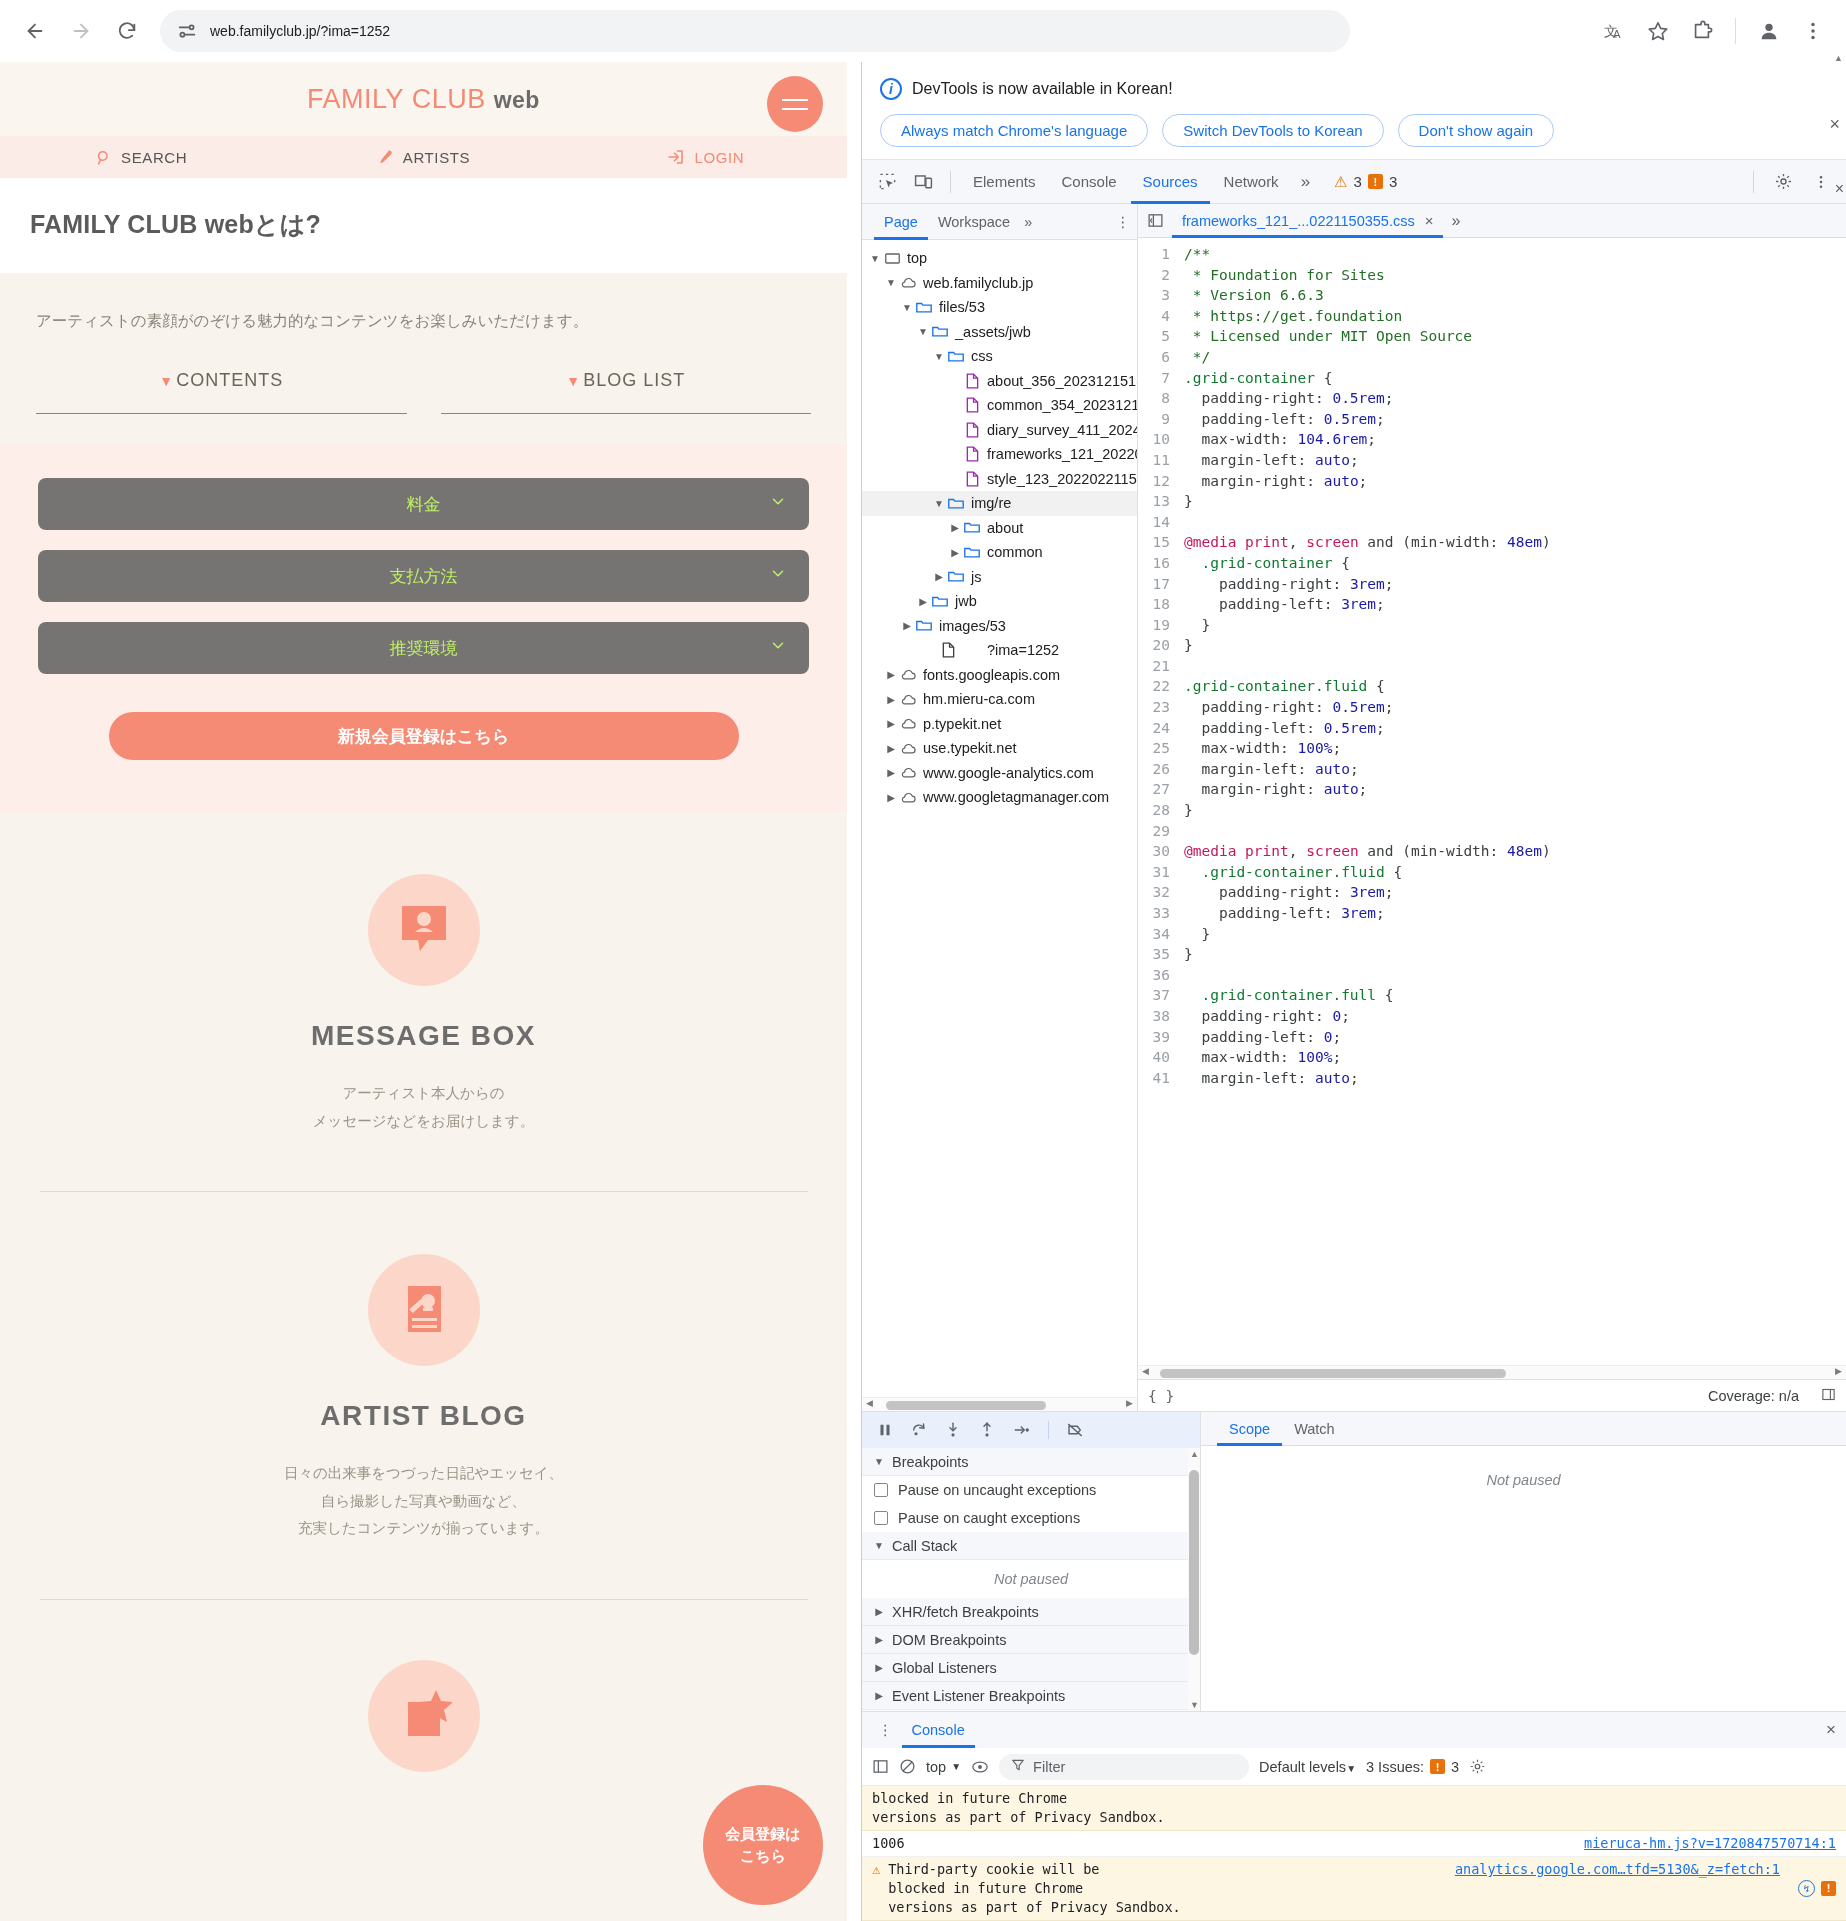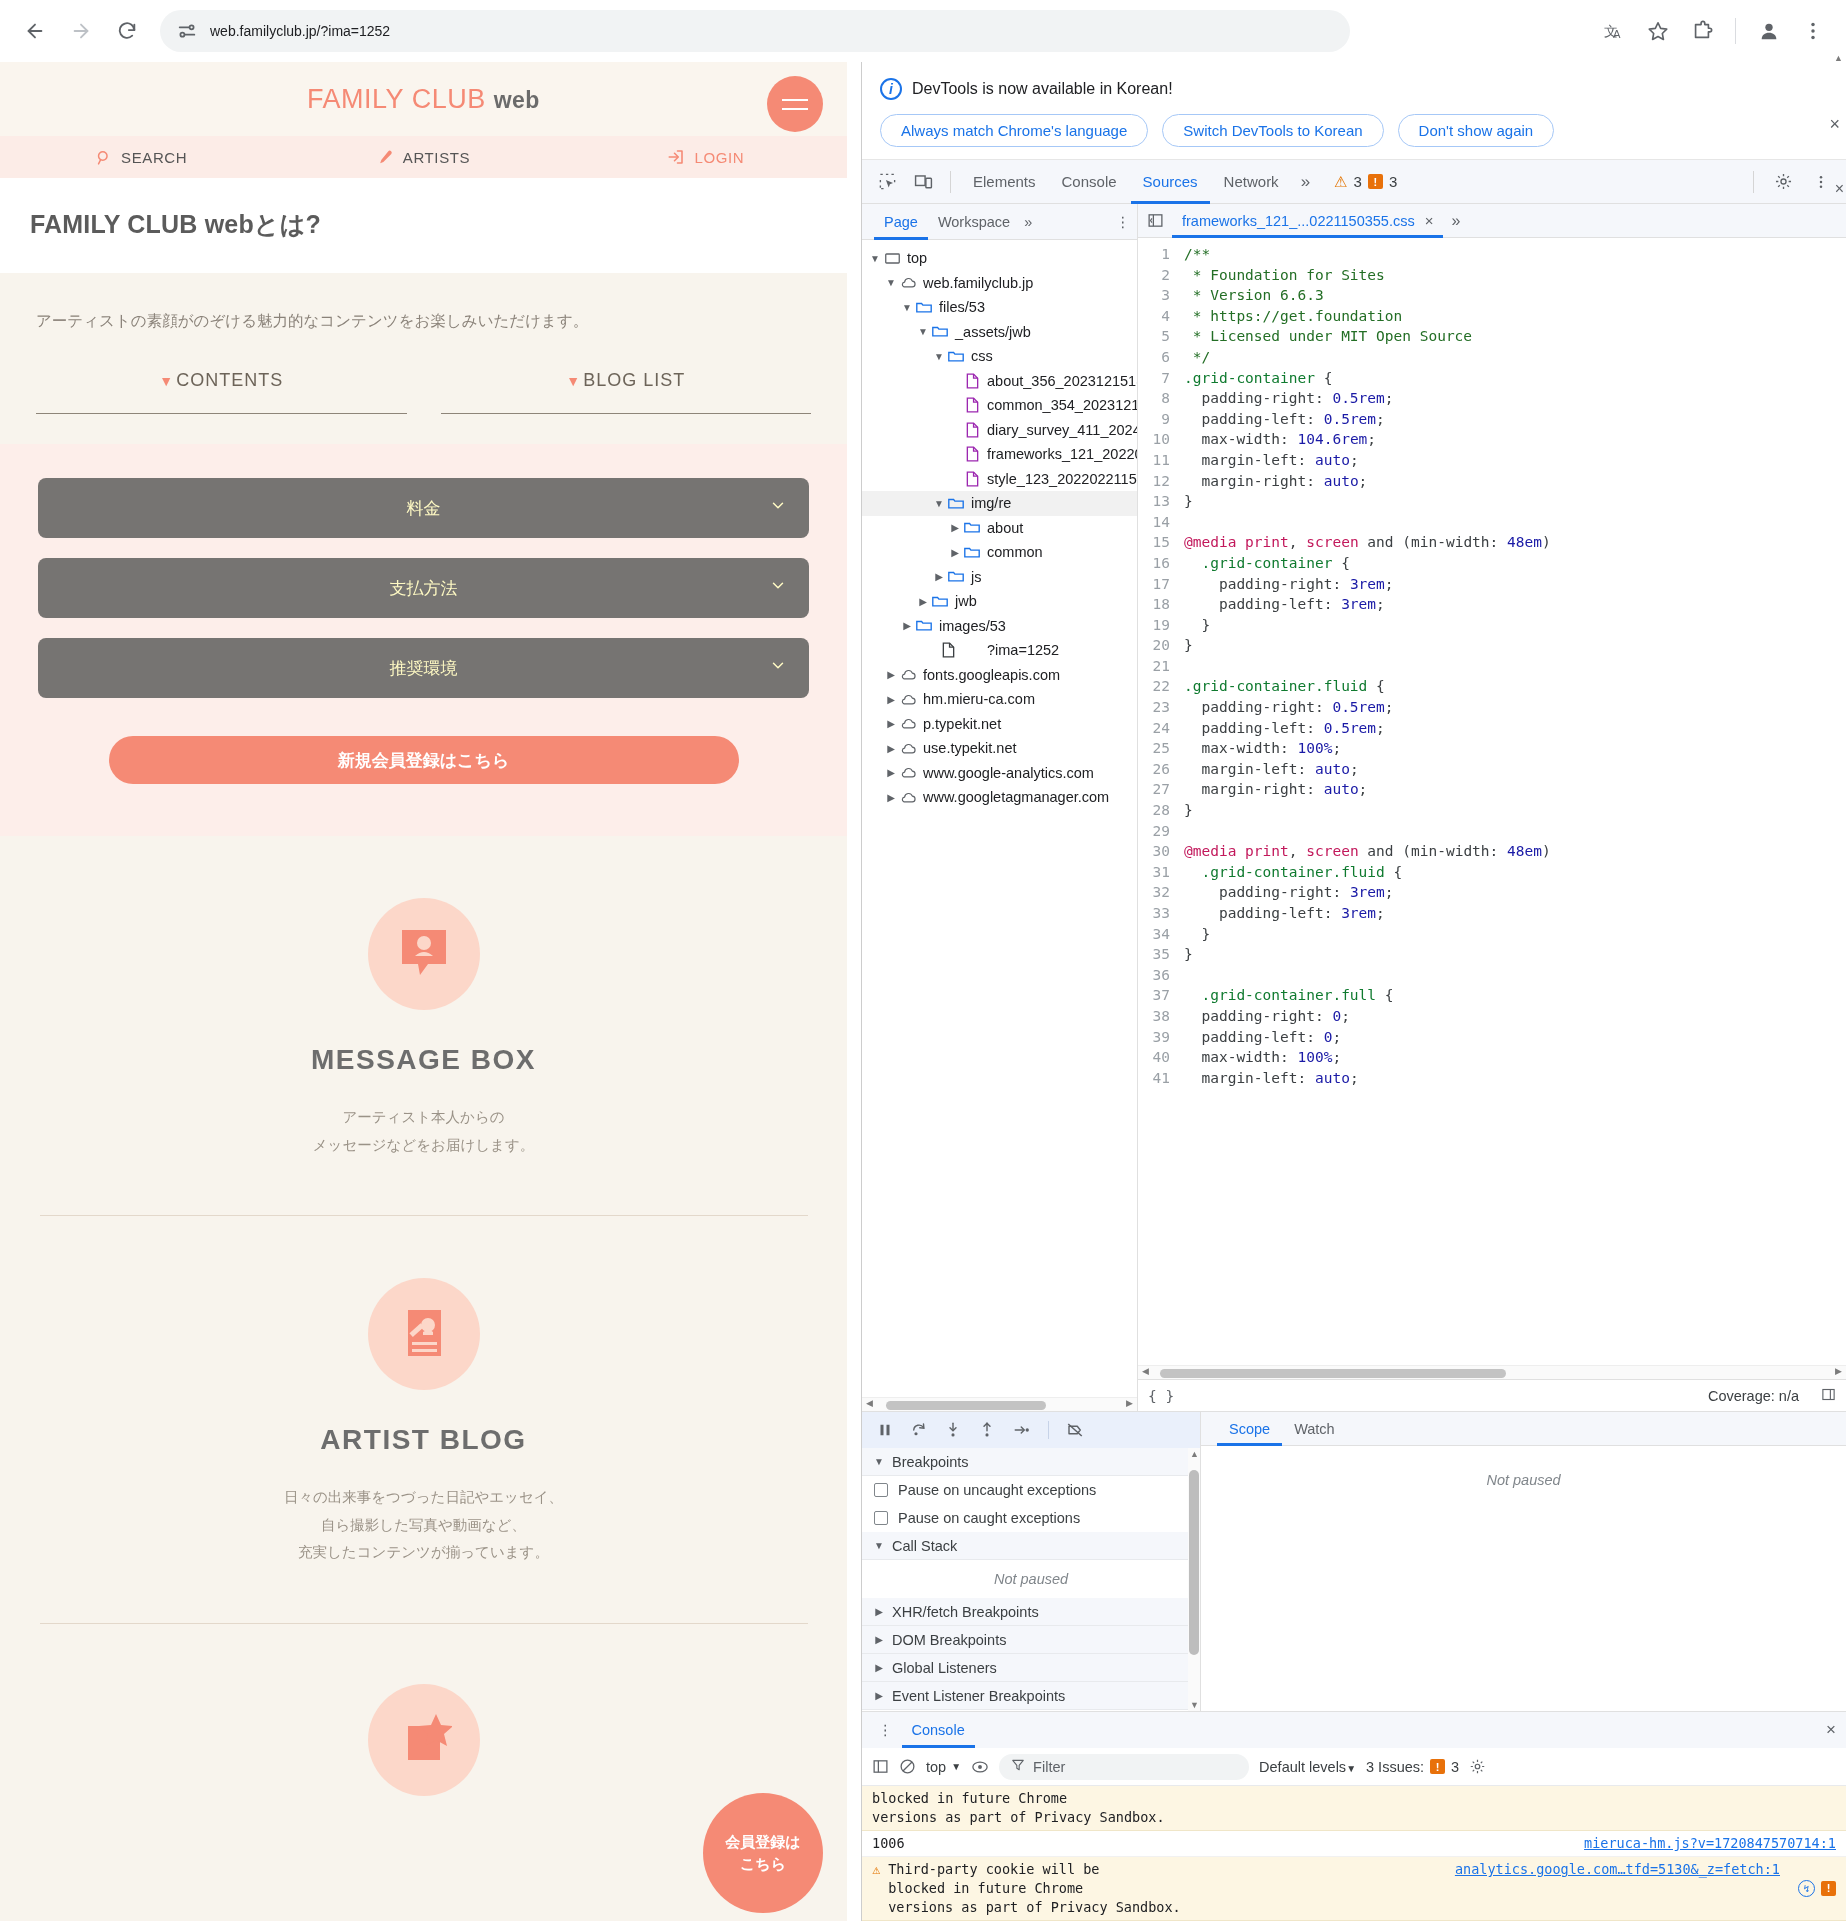--- a/index.html
+++ b/index.html
@@ -74,42 +74,42 @@
   .anchors { display:flex; gap:34px; margin-top:38px; }
   .anchor {
     flex:1; text-align:center; padding-bottom:22px;
     border-bottom:1px solid #8e8579; color:#6d6459; font-size:18px; letter-spacing:1px;
     cursor:pointer;
   }
   .anchor .caret { color:#f58a75; font-size:14px; margin-right:2px; }
 
   .sec-accordion { background:#fdeeea; padding:34px 38px 52px; }
   .acc {
-    height:60px; background:#767472; border-radius:8px; margin-bottom:20px;
+    height:52px; background:#767472; border-radius:8px; margin-bottom:20px;
     display:flex; align-items:center; justify-content:center; position:relative;
-    color:#fef9c3; font-size:17px; cursor:pointer;
+    color:#bef264; font-size:17px; cursor:pointer;
   }
   .acc .chev { position:absolute; right:22px; top:50%; transform:translateY(-50%); }
   .cta {
     margin:38px auto 0; width:630px; height:48px; border-radius:26px;
     background:#f58a75; color:#fff; font-weight:700; font-size:17px;
     display:flex; align-items:center; justify-content:center; cursor:pointer;
   }
 
   .sec-feature { background:#f8f4ed; padding:62px 0 0; text-align:center; }
   .feat-ico {
     width:112px; height:112px; border-radius:50%; background:#fcd7c9;
     margin:0 auto 34px; display:flex; align-items:center; justify-content:center;
   }
   .feat-title { font-size:28px; font-weight:700; color:#6d6d6d; letter-spacing:1.5px; margin-bottom:28px;}
   .feat-desc { color:#9a9287; font-size:14.5px; line-height:1.9; }
   .feat-hr { width:768px; height:1px; background:#e3d8cb; margin:56px auto 0; }
 
   .fab {
-    position:absolute; right:24px; bottom:8px; width:120px; height:120px;
+    position:absolute; right:24px; bottom:16px; width:120px; height:120px;
     border-radius:50%; background:#f58a75; color:#fff; font-size:15px; font-weight:700;
     display:flex; flex-direction:column; align-items:center; justify-content:center;
     line-height:1.5; cursor:pointer;
   }
   .pg-scroll {
     position:absolute; right:0; top:62px; width:14px; height:1859px; background:#fafafa;
   }
   .pg-scroll .thumb { position:absolute; top:6px; left:2px; width:10px; height:112px; background:#c3c3c3; border-radius:5px;}
   .pg-scroll .arrow { position:absolute; top:-9px; left:2px; color:#7b7b7b; font-size:9px;}
 

